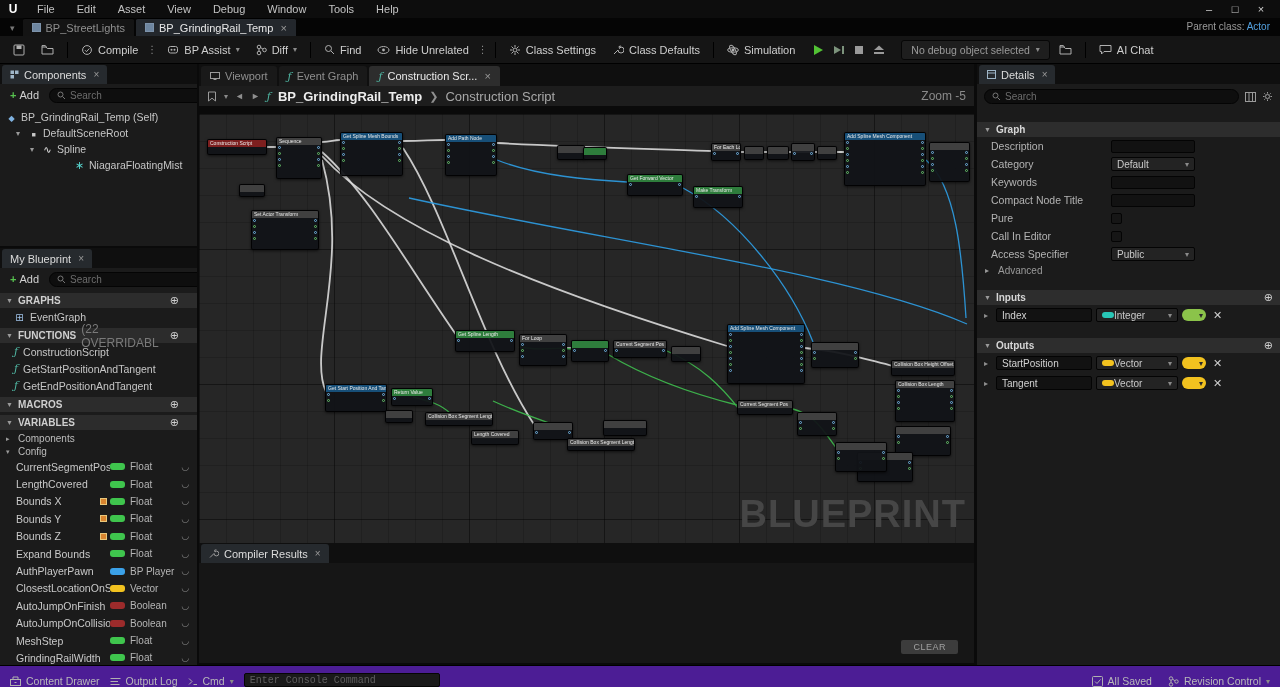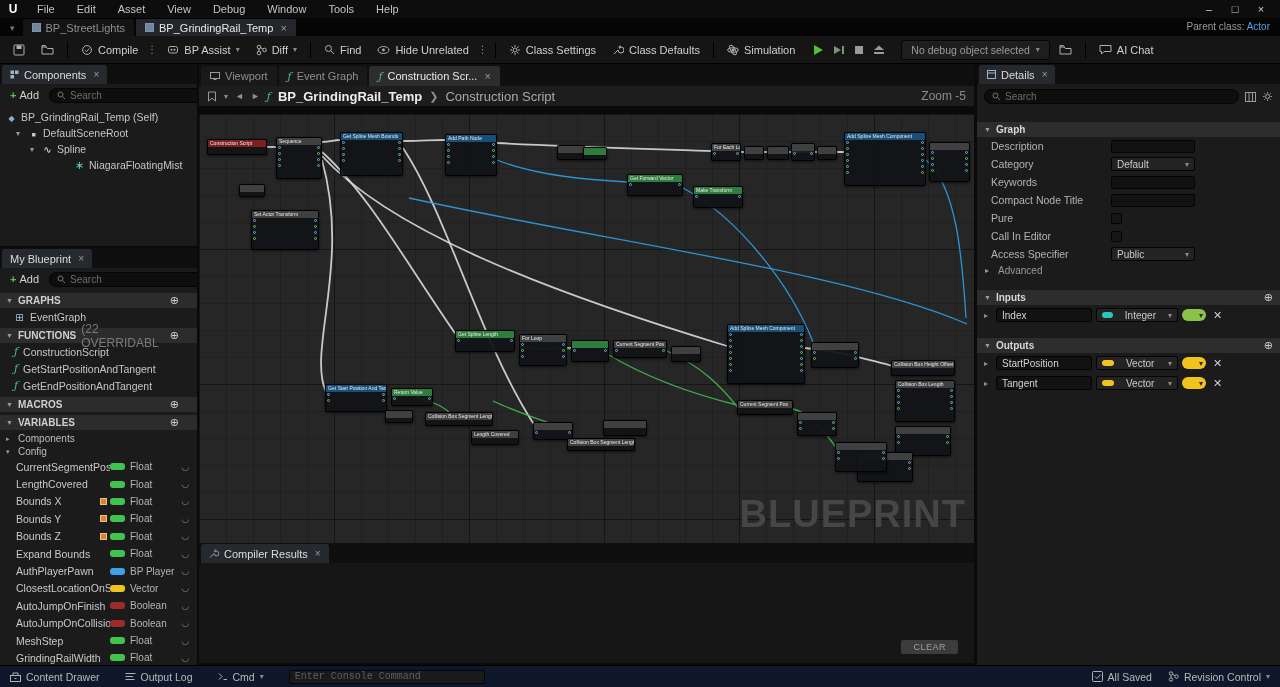--- a/index.html
+++ b/index.html
@@ -111,28 +111,28 @@
   .dsec{height:15px;background:#2d2d2d;display:flex;align-items:center;gap:5px;padding:0 7px;font-size:10px;font-weight:bold;color:#d6d6d6;margin-top:13px}
   .dsec .plus{margin-left:auto;color:#cfcfcf;font-weight:normal;font-size:11px}
   .drow{display:flex;align-items:center;height:18px;padding:0 7px 0 14px;font-size:10.5px;color:#b3b3b3}
   .dlabel{width:120px;white-space:nowrap;overflow:hidden}
   .dinput{width:84px;height:13px;background:#121212;border:1px solid #040404;border-radius:2px;color:#ccc;font-size:10px;font-family:inherit;outline:none;padding:0 3px}
   .ddrop{width:84px;height:14px;background:#232323;border:1px solid #040404;border-radius:2px;display:flex;align-items:center;padding:0 5px;color:#c9c9c9;font-size:10px;justify-content:space-between}
   .dcheck{width:11px;height:11px;background:#161616;border:1px solid #040404;border-radius:2px}
   .advrow{display:flex;align-items:center;gap:5px;height:14px;padding:0 8px;color:#9a9a9a;font-size:10px}
   .iorow{display:flex;align-items:center;gap:4px;height:20px;padding:0 7px}
   .ioname{width:96px;height:14px;background:#121212;border:1px solid #040404;border-radius:2px;display:flex;align-items:center;padding:0 5px;color:#d2d2d2;font-size:10px}
-  .iotype{width:82px;height:14px;background:#232323;border:1px solid #040404;border-radius:2px;display:flex;align-items:center;gap:12px;padding:0 5px;color:#c9c9c9;font-size:10px}
+  .iotype{width:82px;height:14px;background:#232323;border:1px solid #040404;border-radius:2px;display:flex;align-items:center;gap:0;padding:0 5px;color:#c9c9c9;font-size:10px}
   .iopill{width:12px;height:6px;border-radius:3px}
   .iotoggle{width:24px;height:12px;border-radius:6px;display:flex;align-items:center;justify-content:flex-end;padding:0 3px}
   .iox{color:#d0d0d0;font-size:11px;margin-left:3px}
   .ioexp{color:#8f8f8f;font-size:8px;width:8px}
 
   
-  #statusbar{position:absolute;left:0;top:665px;width:1280px;height:22px;background:#0f172a;border-top:1px solid #000;display:flex;align-items:center;padding:0 10px;gap:25px;font-size:10.5px;color:#b9b9b9}
+  #statusbar{position:absolute;left:0;top:665px;width:1280px;height:22px;background:#4c1d95;border-top:1px solid #000;display:flex;align-items:flex-end;padding:0 10px;gap:10px;font-size:10.5px;color:#b9b9b9}
   #consoleinput{width:196px;height:14px;background:#1a1a1a;border:1px solid #050505;border-radius:2px;color:#bbb;font-size:10px;font-family:"Liberation Mono","DejaVu Sans Mono",monospace;outline:none;padding:0 5px}
   #consoleinput::placeholder{color:#5f5f5f}
   #sbright{margin-left:auto;display:flex;align-items:center;gap:16px}
 
   svg.ic{display:block}
 </style>
 </head>
 <body>
 
 <div id="menubar" data-name="menubar">

